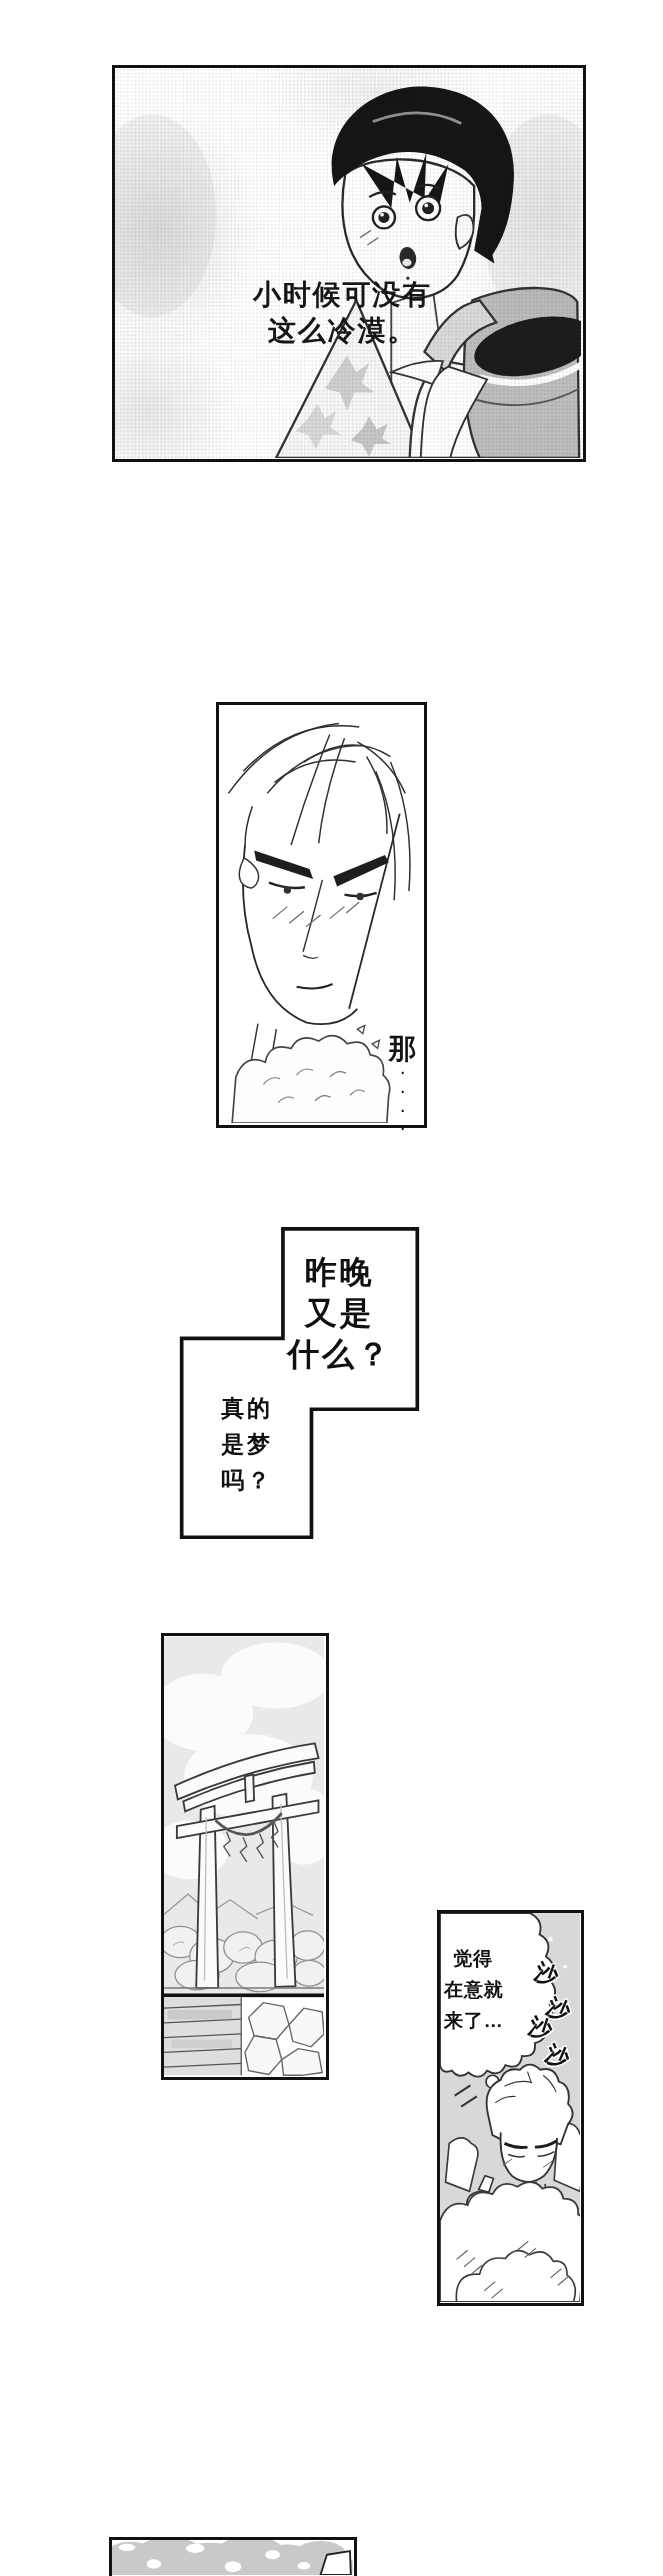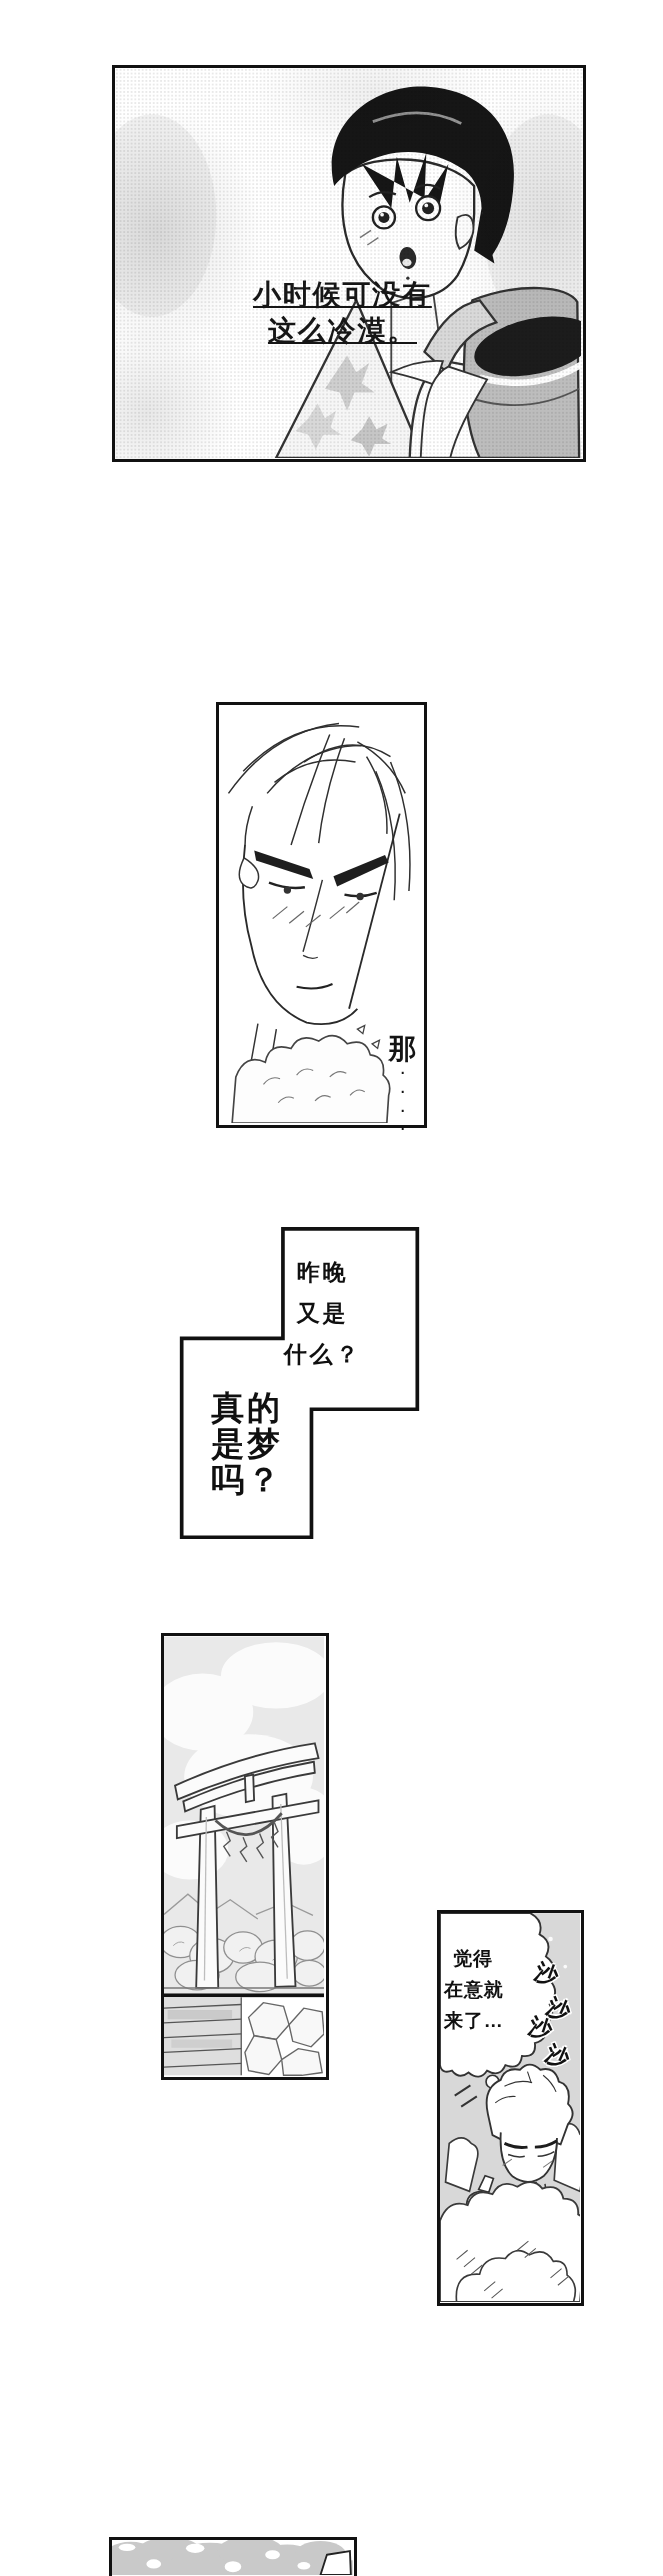--- a/index.html
+++ b/index.html
@@ -11,34 +11,34 @@
   #panel-boy{left:112px;top:65px;width:474px;height:397px;}
   .stipple{position:absolute;left:0;top:0;right:0;bottom:0;
     background-image:
       radial-gradient(147px 175px at 9% 42%, rgba(0,0,0,0.10), rgba(0,0,0,0) 72%),
       radial-gradient(120px 120px at 7% 88%, rgba(0,0,0,0.09), rgba(0,0,0,0) 75%),
       radial-gradient(138px 184px at 93% 38%, rgba(0,0,0,0.07), rgba(0,0,0,0) 75%),
       radial-gradient(157px 83px at 55% 6%, rgba(0,0,0,0.06), rgba(0,0,0,0) 75%),
       radial-gradient(circle, rgba(0,0,0,0.085) 0.9px, rgba(0,0,0,0) 1.3px);
     background-size:auto,auto,auto,auto,3.7px 3.7px;}
   .narration{position:absolute;color:#161616;font-weight:bold;font-size:28px;
-    letter-spacing:1.8px;line-height:35px;white-space:nowrap;text-decoration:underline;}
+    letter-spacing:1.8px;line-height:35px;white-space:nowrap;}
   #narr1{left:138px;top:209px;}
   #narr2{left:153px;top:245px;}
   
   #panel-blonde{left:216px;top:702px;width:211px;height:426px;}
   #speech-na{position:absolute;left:382px;top:1034px;width:41px;text-align:center;color:#141414;}
   #speech-na .kanji{display:block;font-size:28px;font-weight:bold;line-height:29.5px;}
   #speech-na .vdots{display:block;margin:1.8px auto 0;writing-mode:vertical-rl;
      text-orientation:upright;font-size:14px;font-weight:bold;letter-spacing:2.8px;line-height:13px;}
   
   #speech-union{position:absolute;left:178px;top:1225px;width:243px;height:317px;}
   .boxtext{position:absolute;color:#101010;font-weight:bold;text-align:center;white-space:nowrap;}
-  #boxtext-top{left:266px;top:1252px;width:113px;font-size:23px;line-height:41px;letter-spacing:2.8px;}
-  #boxtext-bottom{left:182px;top:1390px;width:130px;font-size:33px;line-height:36px;letter-spacing:2.8px;}
+  #boxtext-top{left:283px;top:1252px;width:113px;font-size:32px;line-height:41px;letter-spacing:2.8px;}
+  #boxtext-bottom{left:182px;top:1390px;width:130px;font-size:23px;line-height:36px;letter-spacing:2.8px;}
   
   #panel-torii{left:161px;top:1633px;width:168px;height:447px;}
   
   #panel-bushes{left:437px;top:1910px;width:147px;height:396px;}
   .thought{position:absolute;left:444px;top:1943px;width:120px;color:#111;
     font-weight:bold;font-size:19px;line-height:31px;letter-spacing:0.9px;}
   .thought span{display:block;}
   .thought span:first-child{padding-left:9.2px;}
   .sfx{position:absolute;color:#111;font-weight:bold;font-size:23px;
     text-shadow:-1.8px 0 0 #fff,1.8px 0 0 #fff,0 -1.8px 0 #fff,0 1.8px 0 #fff,-0.9px -0.9px 0 #fff,0.9px 0.9px 0 #fff;}

